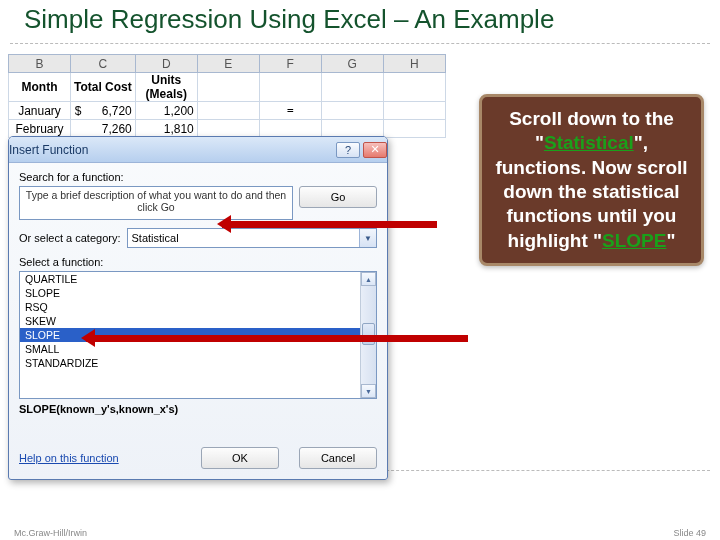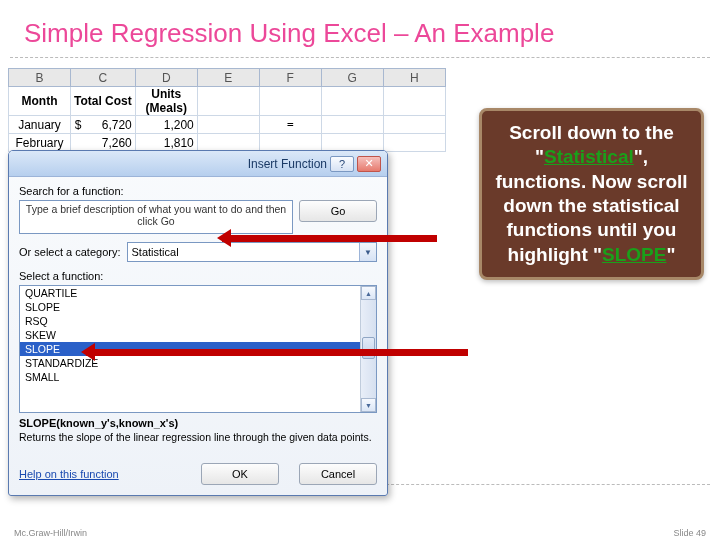--- a/index.html
+++ b/index.html
@@ -1,51 +1,51 @@
 <!DOCTYPE html>
 <html><head>
 <meta charset="utf-8">
 <style>
   * { box-sizing: border-box; margin: 0; padding: 0; }
   body { font-family: Arial, sans-serif; width: 720px; height: 540px; background: #fff; position: relative; overflow: hidden; }
-  .slide-title { font-size: 26px; color: #ec4899; padding: 18px 24px 8px 24px; font-weight: normal; }
+  .slide-title { font-size: 26px; color: #14532d; padding: 4px 24px 8px 24px; font-weight: normal; }
   .dotted { border-bottom: 1px dashed #bbb; margin: 0 10px; }
   .content { position: relative; height: 440px; }
 
   
   .excel { position: absolute; left: 8px; top: 10px; width: 440px; }
   .excel table { border-collapse: collapse; font-size: 12px; font-family: Tahoma, sans-serif; }
   .excel th { background: #e8e8e8; border: 1px solid #a8b8d0; width: 62px; height: 18px; font-weight: normal; color: #555; text-align: center; }
   .excel td { border: 1px solid #cdd8e6; height: 18px; padding: 0 3px; text-align: center; }
   .excel td.n { text-align: right; }
   .bold-cell { font-weight: bold; }
   .code-cell { background: #fff; border: 1px solid #888; font-family: monospace; font-size: 11px; }
 
   
   .dlg { position: absolute; left: 8px; top: 92px; width: 380px; background: linear-gradient(#f9fbfd,#eef2f8); border: 1px solid #5a7ab0; border-radius: 5px 5px 3px 3px; box-shadow: 2px 3px 7px rgba(0,0,0,0.3); font-family: Tahoma, sans-serif; font-size: 11px; }
-  .dlg-titlebar { height: 26px; background: linear-gradient(#dbe8f8,#b6cfee); border-bottom: 1px solid #9cb4d8; display: flex; align-items: center; padding: 0 6px; border-radius: 4px 4px 0 0; text-align: right; }
+  .dlg-titlebar { height: 26px; background: linear-gradient(#dbe8f8,#b6cfee); border-bottom: 1px solid #9cb4d8; display: flex; align-items: center; padding: 0 0; border-radius: 4px 4px 0 0; }
   .dlg-title { flex: 1; color: #1a3a66; font-size: 12px; }
   .win-btn { width: 24px; height: 16px; background: linear-gradient(#fafcff,#d6e2f4); border: 1px solid #7a98c2; border-radius: 2px; margin-left: 3px; font-size: 11px; display: flex; align-items: center; justify-content: center; color: #2a4a7a; cursor: pointer; }
   .win-btn.close { background: linear-gradient(#f6c0bc,#e67a6e); border-color: #c0544a; color: #fff; }
   .dlg-body { padding: 8px 10px 6px 10px; }
   .lbl { display: block; margin-bottom: 3px; }
   .searchrow { display: flex; gap: 6px; align-items: flex-start; margin-bottom: 8px; }
   .searchbox { flex: 1; height: 34px; background: #fff; border: 1px solid #7a98c2; padding: 2px 4px; font-size: 10.5px; color: #333; text-align: center; }
   .btn { width: 78px; height: 22px; background: linear-gradient(#fdfdfd,#e6e6e6); border: 1px solid #9ba6b6; border-radius: 3px; font-size: 11px; cursor: pointer; }
   .catrow { display: flex; align-items: center; gap: 6px; margin-bottom: 8px; }
   .combo { flex: 1; height: 20px; background: #fff; border: 1px solid #7a98c2; display: flex; align-items: center; padding: 0 4px; position: relative; }
   .combo .arrow { position: absolute; right: 0; top: 0; width: 17px; height: 100%; background: linear-gradient(#f2f6fc,#d6e2f4); border-left: 1px solid #9cb4d8; display: flex; align-items: center; justify-content: center; font-size: 8px; color: #3a5a8a; }
   .funclist { background: #fff; border: 1px solid #7a98c2; height: 128px; overflow: hidden; margin-bottom: 4px; position: relative; }
   .funclist .scrollbar { position: absolute; right: 0; top: 0; width: 16px; height: 100%; background: linear-gradient(90deg,#e8eef8,#d6e0f0); border-left: 1px solid #c0ccdc; }
   .scrollbar .sbtn { height: 14px; background: linear-gradient(#f6f9fe,#dbe6f6); border: 1px solid #a8b8d0; font-size: 7px; display:flex;align-items:center;justify-content:center;color:#4a6a9a;}
   .scrollbar .track { height: calc(100% - 28px); position: relative; }
   .scrollbar .thumb { position:absolute; top: 38%; left:1px; right:1px; height: 22px; background: linear-gradient(#e2eaf8,#c2d2ea); border:1px solid #90a6c4; border-radius:2px;}
   .funclist .item { padding: 1px 5px; font-size: 10.5px; }
   .funclist .item.sel { background: #2a60c8; color: #fff; }
-  .sig { font-weight: bold; font-size: 11px; margin-bottom: 2px; }
+  .sig { font-weight: bold; font-size: 11px; margin-bottom: 20px; }
   .desc { font-size: 10.5px; margin-bottom: 8px; }
   .helplink { color: #1a4ab0; text-decoration: underline; cursor: pointer; }
   .dlg-footer { display: flex; justify-content: space-between; align-items: center; padding: 6px 10px 10px 10px; }
   .dlg-footer .right { display: flex; gap: 20px; align-items: flex-end; }
 
   
   .callout { position: absolute; right: 16px; top: 50px; width: 225px; background: #6a3a2a; border: 3px solid #a88868; color: #fff; border-radius: 8px; padding: 10px 6px; text-align: center; font-size: 19px; font-weight: bold; line-height: 1.28; box-shadow: 0 2px 5px rgba(0,0,0,0.25); }
   .callout span { display:inline; }
   .callout .green { color: #1aa01a; text-decoration: underline; }
 
@@ -129,32 +129,31 @@
           <span class="arrow">▼</span>
         </div>
       </div>
       <span class="lbl">Select a function:</span>
       <div class="funclist">
         <div class="item">QUARTILE</div>
         <div class="item">SLOPE</div>
         <div class="item">RSQ</div>
         <div class="item">SKEW</div>
         <div class="item sel">SLOPE</div>
+        <div class="item">SMALL</div>
         <div class="item">STANDARDIZE</div>
-        <div class="item">SMALL</div>
         <div class="scrollbar">
           <div class="sbtn">▲</div>
           <div class="track">
               <div class="thumb"></div>
             </div>
           <div class="sbtn">▼</div>
         </div>
       </div>
       <div class="sig">SLOPE(known_y's,known_x's)</div>
-      <div class="desc">Returns the slope of the linear regression line through the given data points.</div>
     </div>
     <div class="dlg-footer">
       <span class="helplink">Help on this function</span>
       <div class="right">
         <button class="btn">OK</button>
         <button class="btn">Cancel</button>
       </div>
     </div>
   </div>
 

